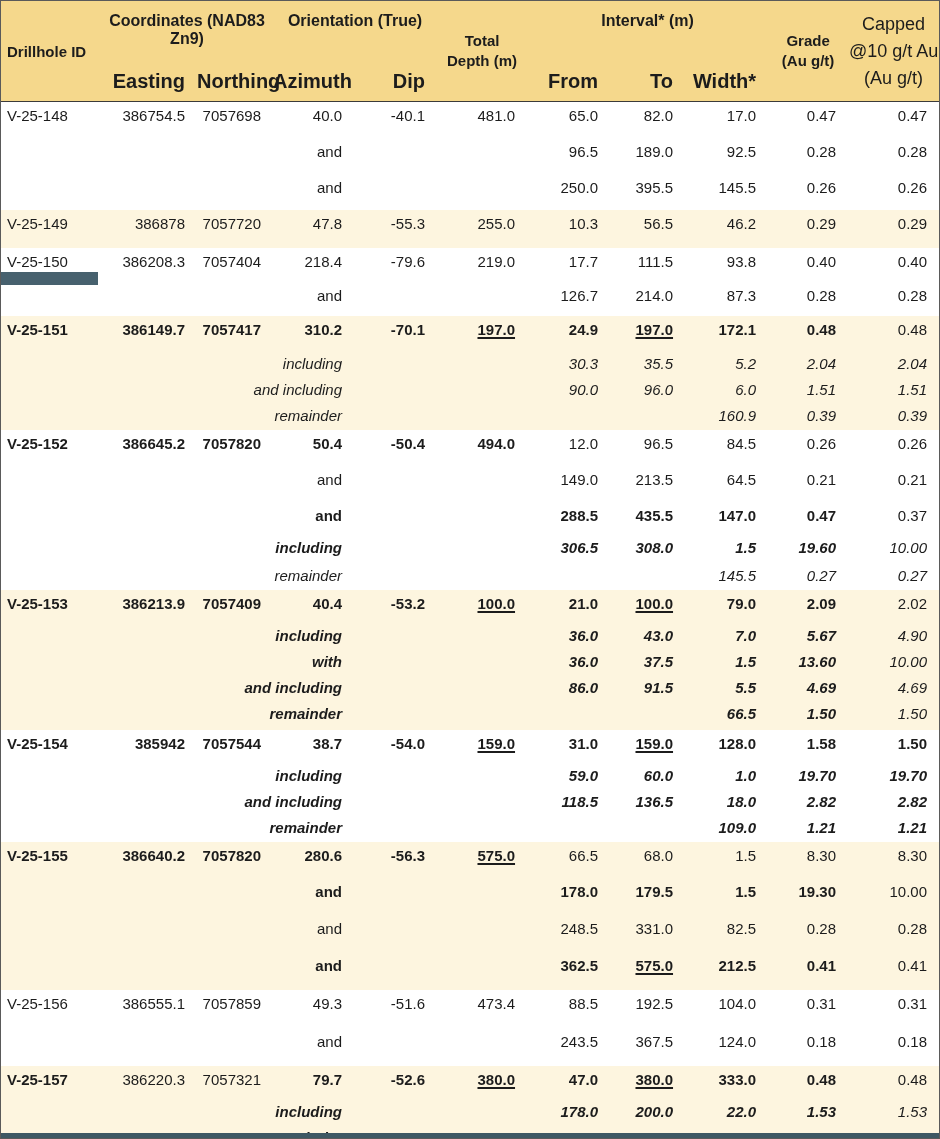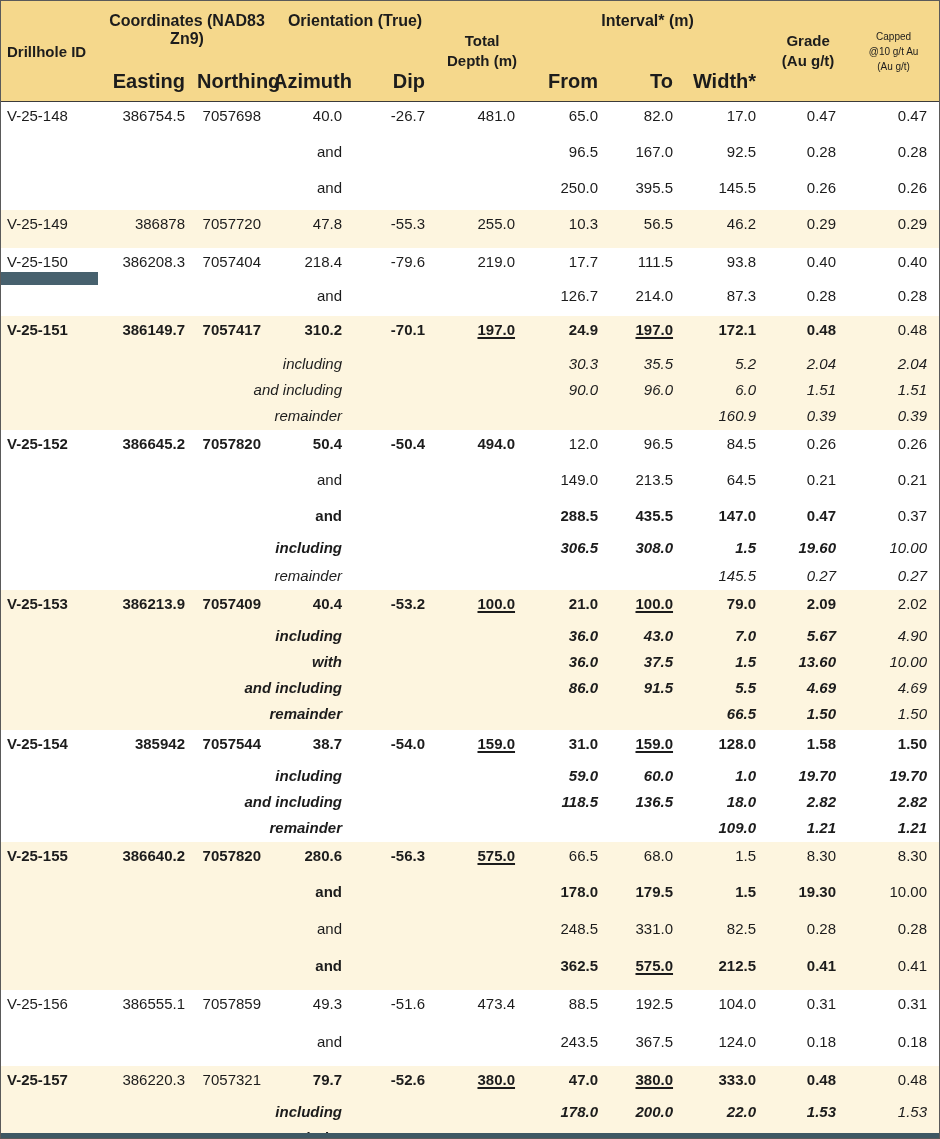--- a/index.html
+++ b/index.html
@@ -6,21 +6,21 @@
   body{font-family:"Liberation Sans",sans-serif;color:var(--text,#1c1c1c);}
   #frame{position:relative;width:938px;height:1137px;border:1px solid var(--outer,#5a5a5a);
          background:#fff;overflow:hidden;}
   table{border-collapse:collapse;table-layout:fixed;width:938px;}
   thead{background:var(--gold,#f5d88c);}
   thead tr.h1 th{height:44px;}
   thead tr.h2 th{height:37px;}
   th{font-weight:bold;padding:0;vertical-align:middle;}
   th.group{font-size:16px;vertical-align:top;padding-top:11px;text-align:center;letter-spacing:0;}
   th.big2{font-size:15px;text-align:center;white-space:pre-line;line-height:1.35;}
-  th.capped{font-weight:normal;font-size:10px;text-align:center;white-space:pre-line;line-height:1.5;}
+  th.capped{font-weight:normal;font-size:18px;text-align:center;white-space:pre-line;line-height:1.5;}
   th.idh{font-size:15px;text-align:left;padding-left:6px;vertical-align:middle;}
   th.sub{font-size:20px;text-align:right;padding-right:12px;vertical-align:bottom;padding-bottom:8px;}
   thead{border-bottom:1px solid var(--hline,#3b3b3b);}
   td{padding:0;vertical-align:top;font-size:15px;position:relative;}
   td .cv{float:right;white-space:nowrap;margin:5px 12px 0 0;line-height:1.2;}
   td.c0 .cv{float:left;margin:5px 0 0 6px;}
   tr.cream{background:var(--cream,#fdf5df);}
   tr.white{background:#ffffff;}
   .b{font-weight:bold;}
   .i{font-style:italic;}
@@ -79,21 +79,21 @@
           <td class="c1">
             <span class="cv">386754.5</span>
           </td>
           <td class="c2">
             <span class="cv">7057698</span>
           </td>
           <td class="c3">
             <span class="cv">40.0</span>
           </td>
           <td class="c4">
-            <span class="cv">-26.7</span>
+            <span class="cv">-40.1</span>
           </td>
           <td class="c5">
             <span class="cv">481.0</span>
           </td>
           <td class="c6">
             <span class="cv">65.0</span>
           </td>
           <td class="c7">
             <span class="cv">82.0</span>
           </td>
@@ -113,21 +113,21 @@
           <td class="c2"></td>
           <td class="c3">
             <span class="cv">and</span>
           </td>
           <td class="c4"></td>
           <td class="c5"></td>
           <td class="c6">
             <span class="cv">96.5</span>
           </td>
           <td class="c7">
-            <span class="cv">167.0</span>
+            <span class="cv">189.0</span>
           </td>
           <td class="c8">
             <span class="cv">92.5</span>
           </td>
           <td class="c9">
             <span class="cv">0.28</span>
           </td>
           <td class="c10">
             <span class="cv">0.28</span>
           </td>

